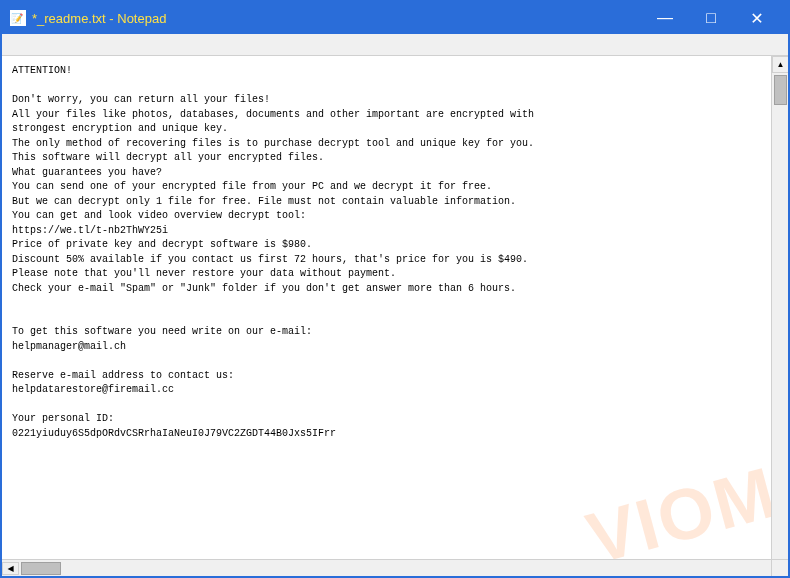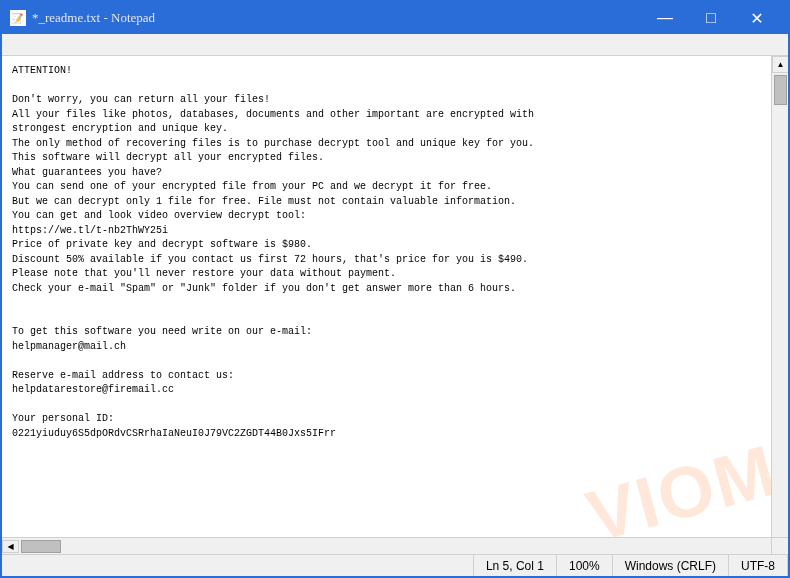--- a/index.html
+++ b/index.html
@@ -43,24 +43,24 @@
       background: white;
       display: flex;
       align-items: center;
       justify-content: center;
       font-size: 10px;
       color: #333;
       flex-shrink: 0;
     }
 
     .title-bar-text {
-      color: #e5e5e5;
+      color: #fde047;
       font-size: 13px;
       flex: 1;
-      font-family: Liberation Serif, serif;
+      font-family: Liberation Sans, sans-serif;
     }
 
     .title-bar-controls {
       display: flex;
       gap: 0;
     }
 
     .title-btn {
       width: 46px;
       height: 32px;
@@ -272,20 +272,13 @@
     </div>
 
     <div class="h-scrollbar">
       <div class="scroll-arrow" style="width:17px;height:13px;flex-shrink:0;">◀</div>
       <div class="h-scroll-thumb"></div>
     </div>
 
     <div class="corner-box"></div>
   </div>
 
-  <div class="status-bar">
-    <div class="status-section"></div>
-    <div class="status-section">Ln 5, Col 1</div>
-    <div class="status-section">100%</div>
-    <div class="status-section">Windows (CRLF)</div>
-    <div class="status-section">UTF-8</div>
-  </div>
 </div>
 
 </body></html>

